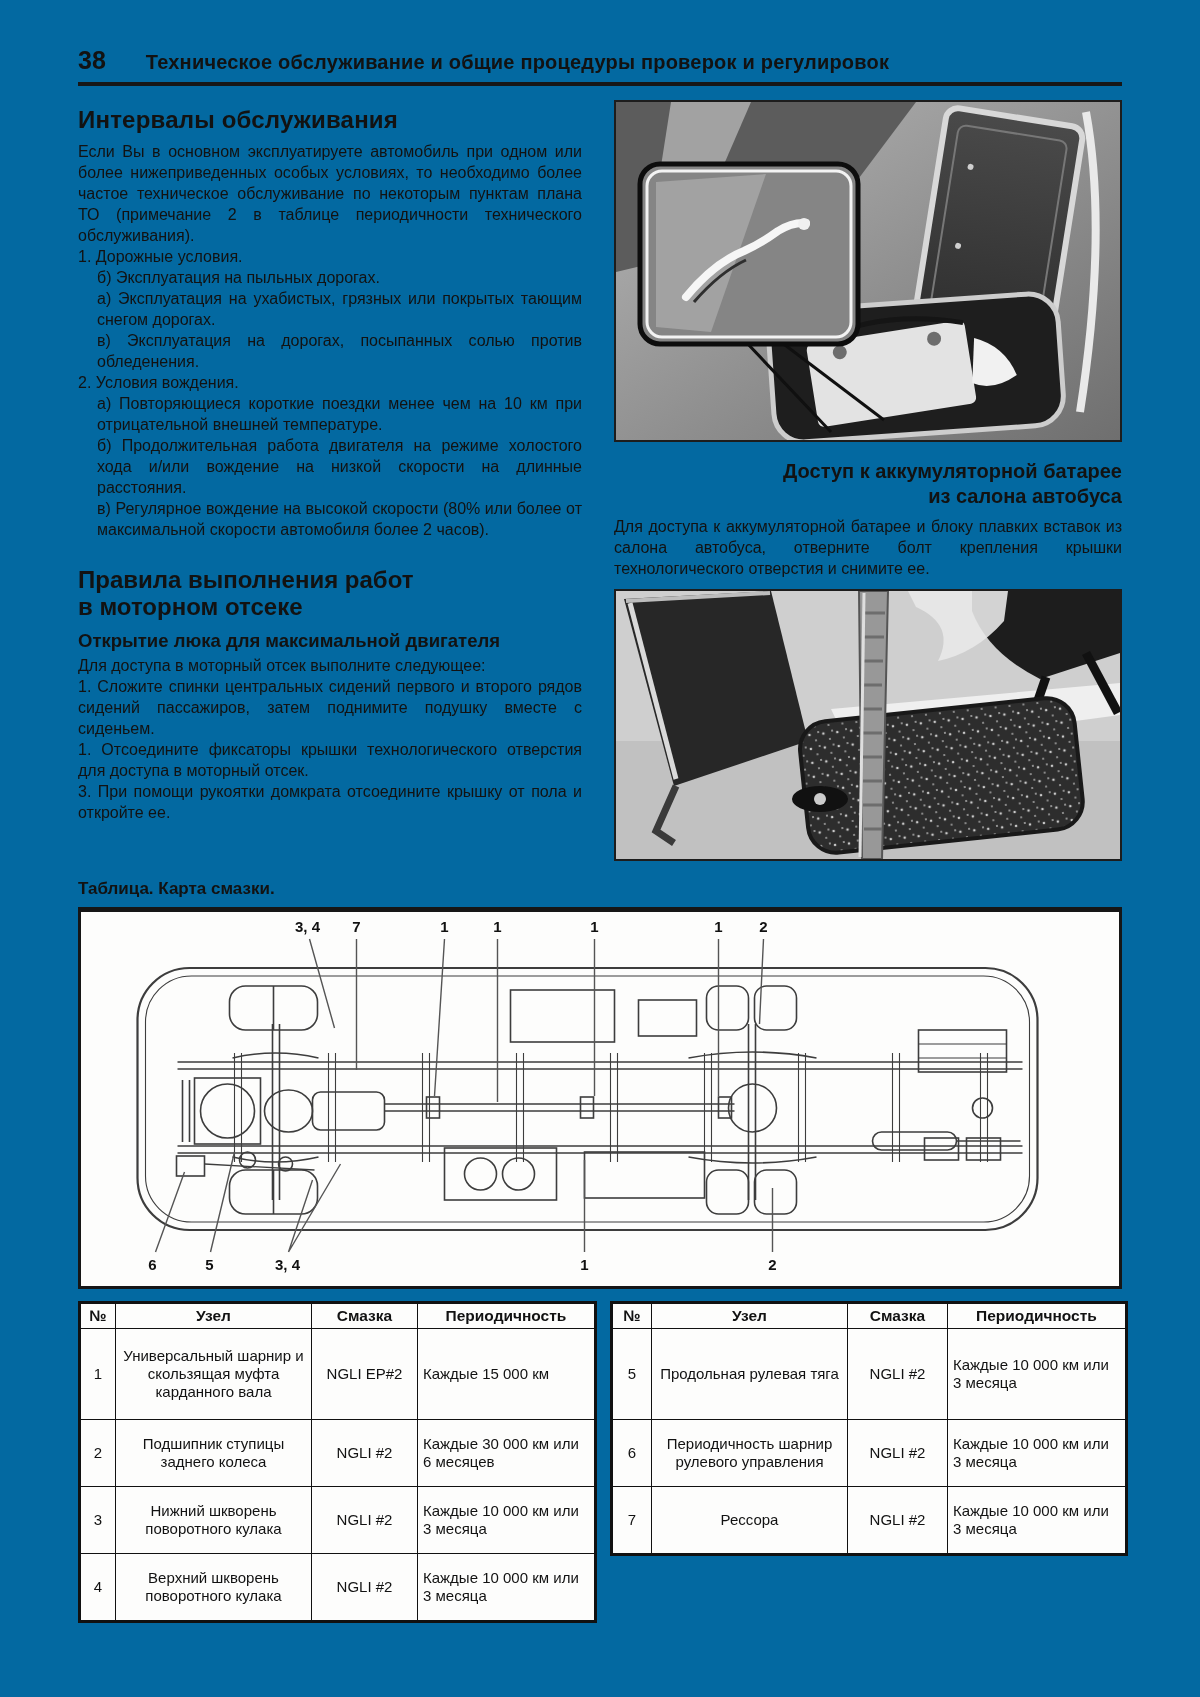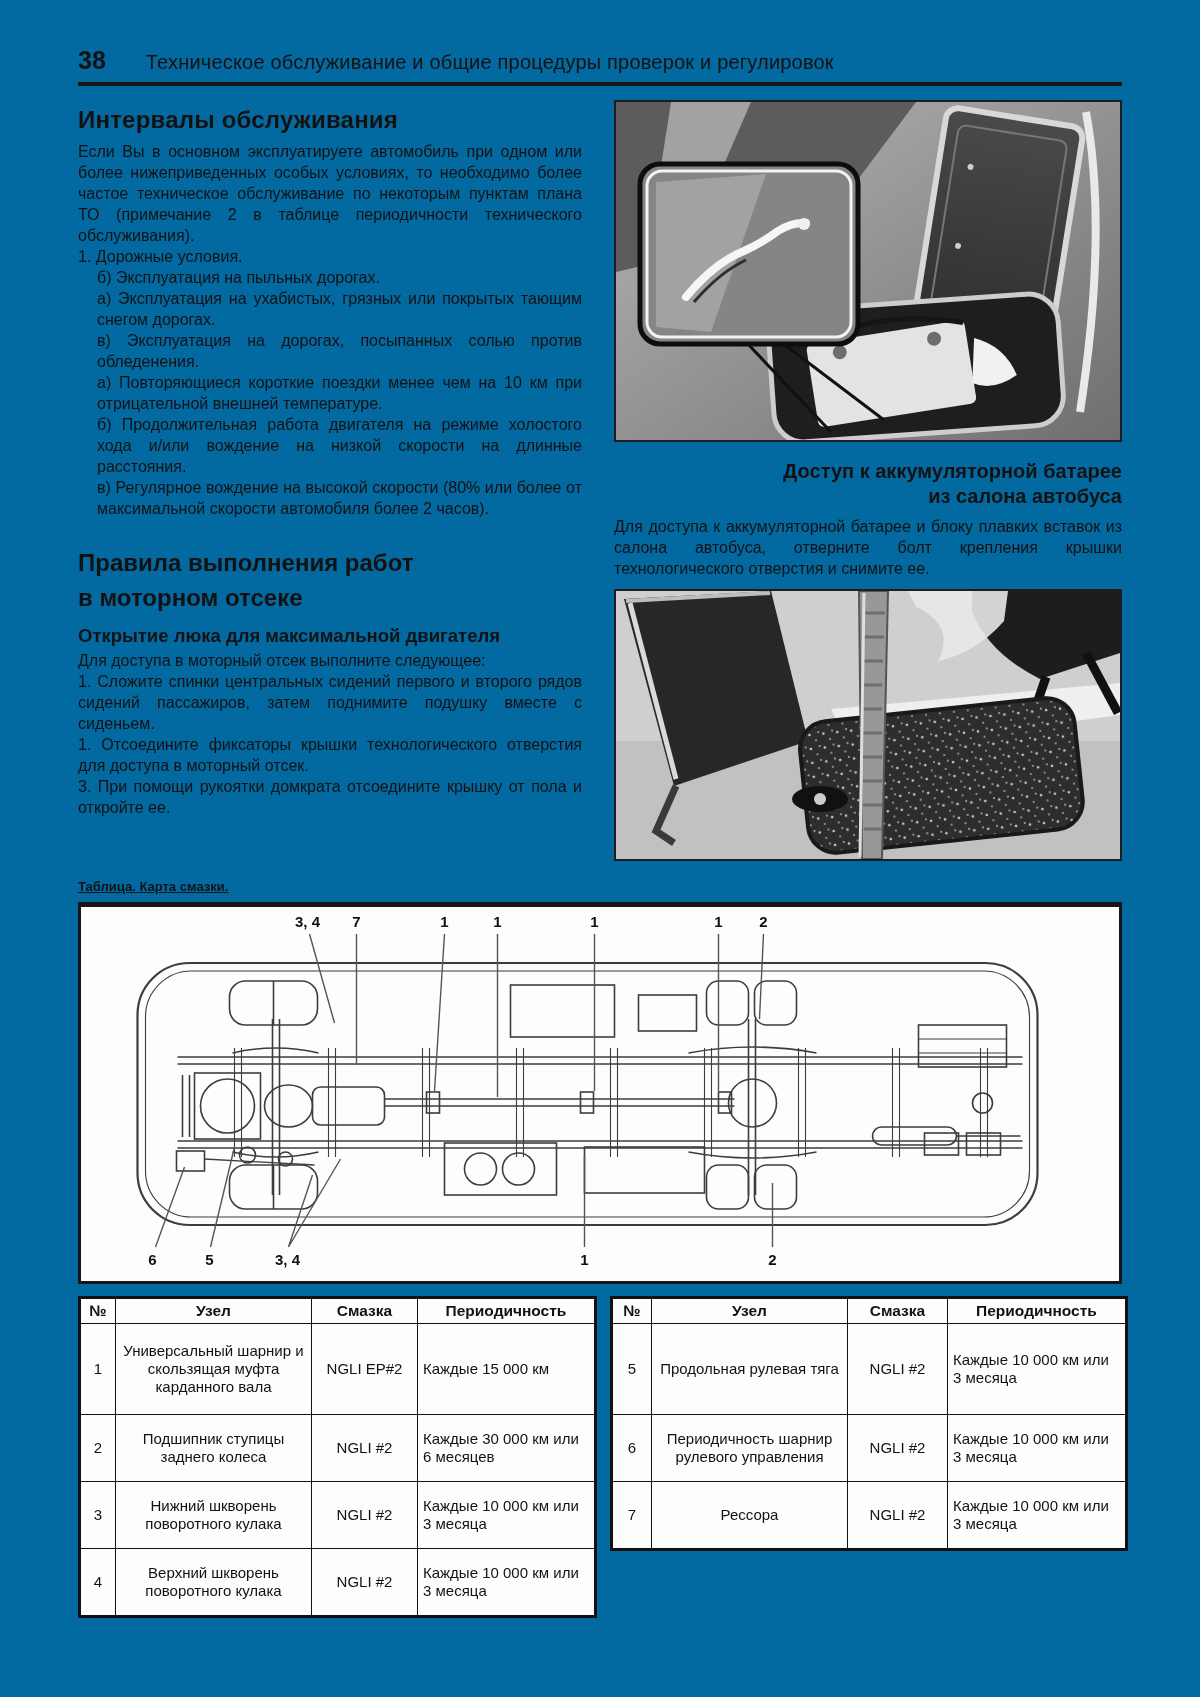--- a/index.html
+++ b/index.html
@@ -6,34 +6,34 @@
   .page{
     width:1200px;height:1697px;box-sizing:border-box;
     background:#0369a1;color:#121212;
     padding:46px 78px 0 78px;
     font-family:"Liberation Sans",sans-serif;
     position:relative;overflow:hidden;
   }
   
   .hdr{display:flex;align-items:baseline;gap:40px;}
   .hdr .num{font-size:25px;font-weight:bold;}
-  .hdr .title{font-size:20px;font-weight:normal;letter-spacing:.2px;}
+  .hdr .title{font-size:20px;font-weight:bold;letter-spacing:.2px;}
   .rule{height:4px;background:#171717;margin-top:7px;}
   
   .columns{display:flex;gap:32px;margin-top:14px;}
   .col{width:508px;}
   h1.sec{font-size:24px;margin:6px 0 7px;letter-spacing:.2px;}
-  h2.sec{font-size:24px;line-height:35px;margin:26px 0 10px;white-space:pre-line;}
+  h2.sec{font-size:24px;line-height:27px;margin:26px 0 10px;white-space:pre-line;}
   h3.sub{font-size:18.5px;margin:0 0 3px;}
   h2.small{font-size:20px;line-height:25px;margin:17px 0 7px;white-space:pre-line;text-align:right;}
   p.b{font-size:16px;line-height:21px;text-align:justify;margin:0;}
   p.ind{margin-left:19px;}
   figure.photo{margin:0;border:2px solid #1d1d1d;line-height:0;background:#9a9a9a;}
   
-  .caption{font-size:13px;font-weight:bold;margin:18px 0 8px;text-decoration:underline;}
+  .caption{font-size:17px;font-weight:bold;margin:18px 0 8px;}
   .diagram{border:3px solid #161616;border-top-width:5px;line-height:0;background:#fdfdfc;}
   svg text.co{font:bold 15px "Liberation Sans",sans-serif;fill:#111;}
   
   .tables{display:flex;gap:13px;margin-top:12px;}
   table.lub{border-collapse:collapse;border:3px solid #111;table-layout:fixed;background:#fdfdfc;}
   table.lub th,table.lub td{border:1.6px solid #111;font-size:15px;line-height:18px;padding:2px 5px;vertical-align:middle;}
   table.lub th{font-size:15.5px;font-weight:bold;padding:3px 2px;text-align:center;}
   td.c{text-align:center;padding:2px 2px;}
   td.node{text-align:center;}
   td.period{text-align:left;}
@@ -53,20 +53,21 @@
 
   <div class="columns">
 
     <div class="col">
       <h1 class="sec">Интервалы обслуживания</h1>
       <p class="b">Если Вы в основном эксплуатируете автомобиль при одном или более нижеприведенных особых условиях, то необходимо более частое техническое обслуживание по некоторым пунктам плана ТО (примечание 2 в таблице периодичности технического обслуживания).</p>
       <p class="b">1. Дорожные условия.</p>
       <p class="b ind">б) Эксплуатация на пыльных дорогах.</p>
       <p class="b ind">а) Эксплуатация на ухабистых, грязных или покрытых тающим снегом дорогах.</p>
       <p class="b ind">в) Эксплуатация на дорогах, посыпанных солью против обледенения.</p>
+      <p class="b">2. Условия вождения.</p>
       <p class="b ind">а) Повторяющиеся короткие поездки менее чем на 10 км при отрицательной внешней температуре.</p>
       <p class="b ind">б) Продолжительная работа двигателя на режиме холостого хода и/или вождение на низкой скорости на длинные расстояния.</p>
       <p class="b ind">в) Регулярное вождение на высокой скорости (80% или более от максимальной скорости автомобиля более 2 часов).</p>
 
       <h2 class="sec">Правила выполнения работ
 в моторном отсеке</h2>
       <h3 class="sub">Открытие люка для максимальной двигателя</h3>
       <p class="b">Для доступа в моторный отсек выполните следующее:</p>
       <p class="b">1. Сложите спинки центральных сидений первого и второго рядов сидений пассажиров, затем поднимите подушку вместе с сиденьем.</p>
       <p class="b">1. Отсоедините фиксаторы крышки технологического отверстия для доступа в моторный отсек.</p>

